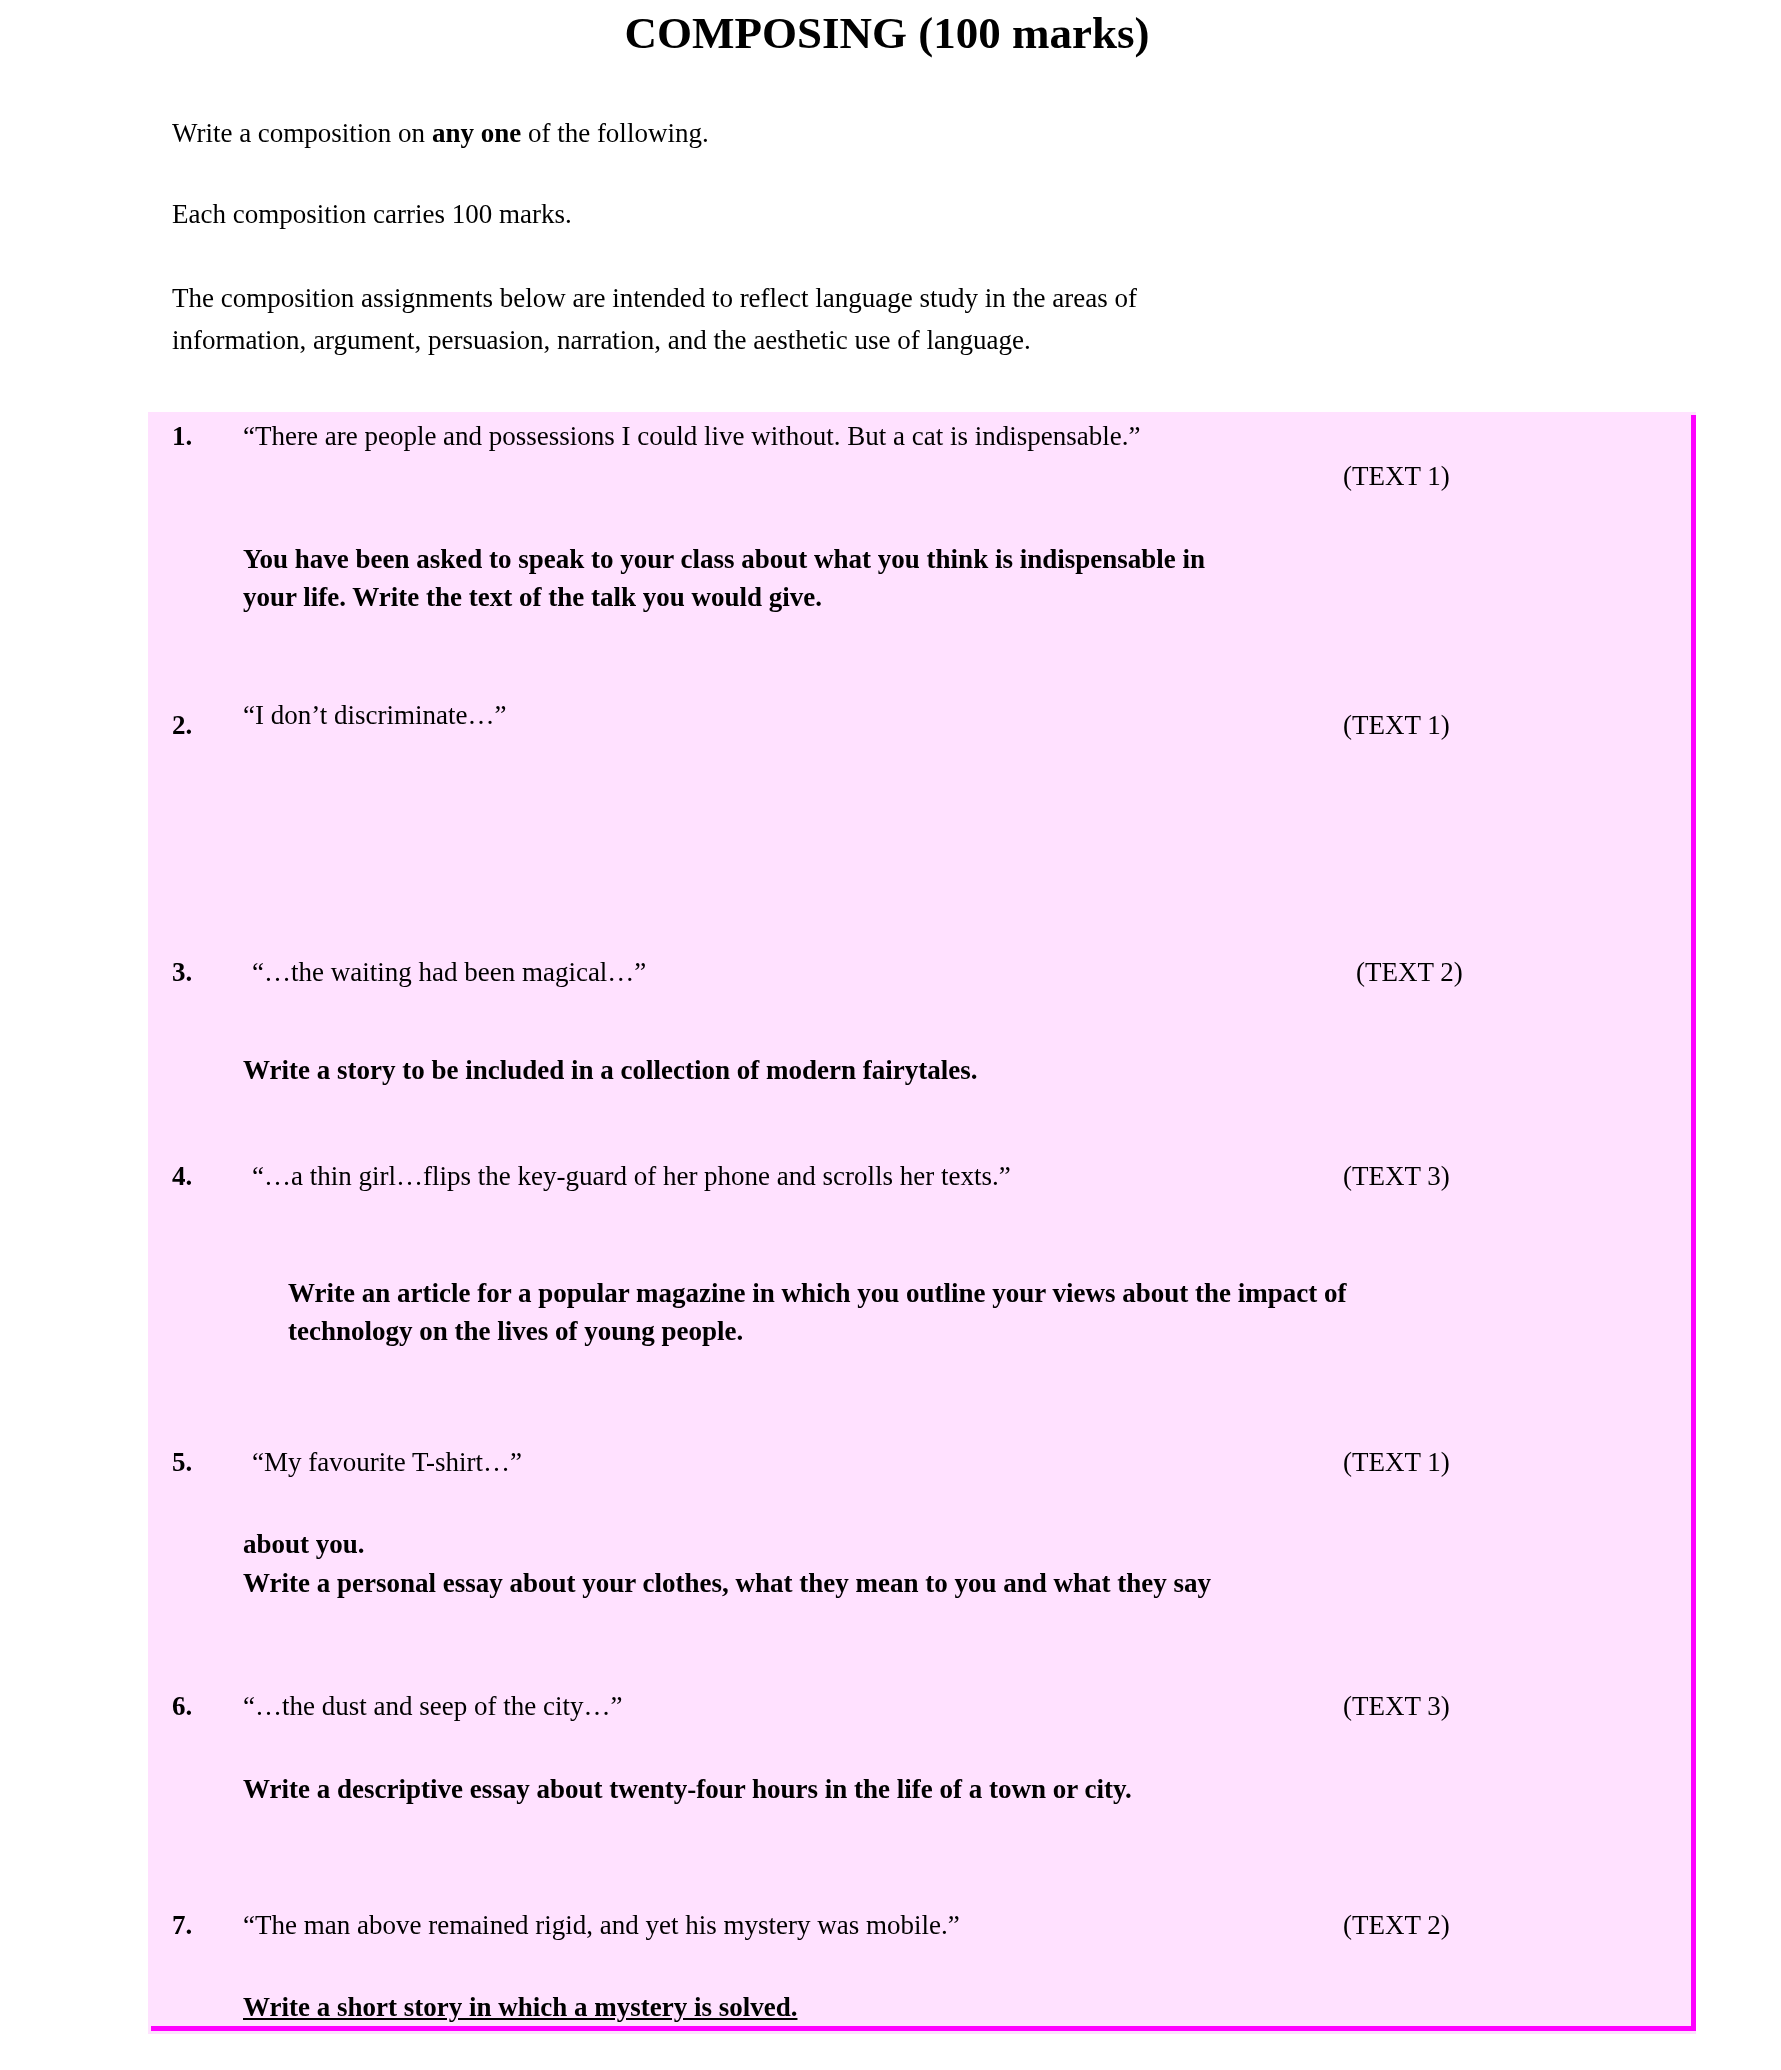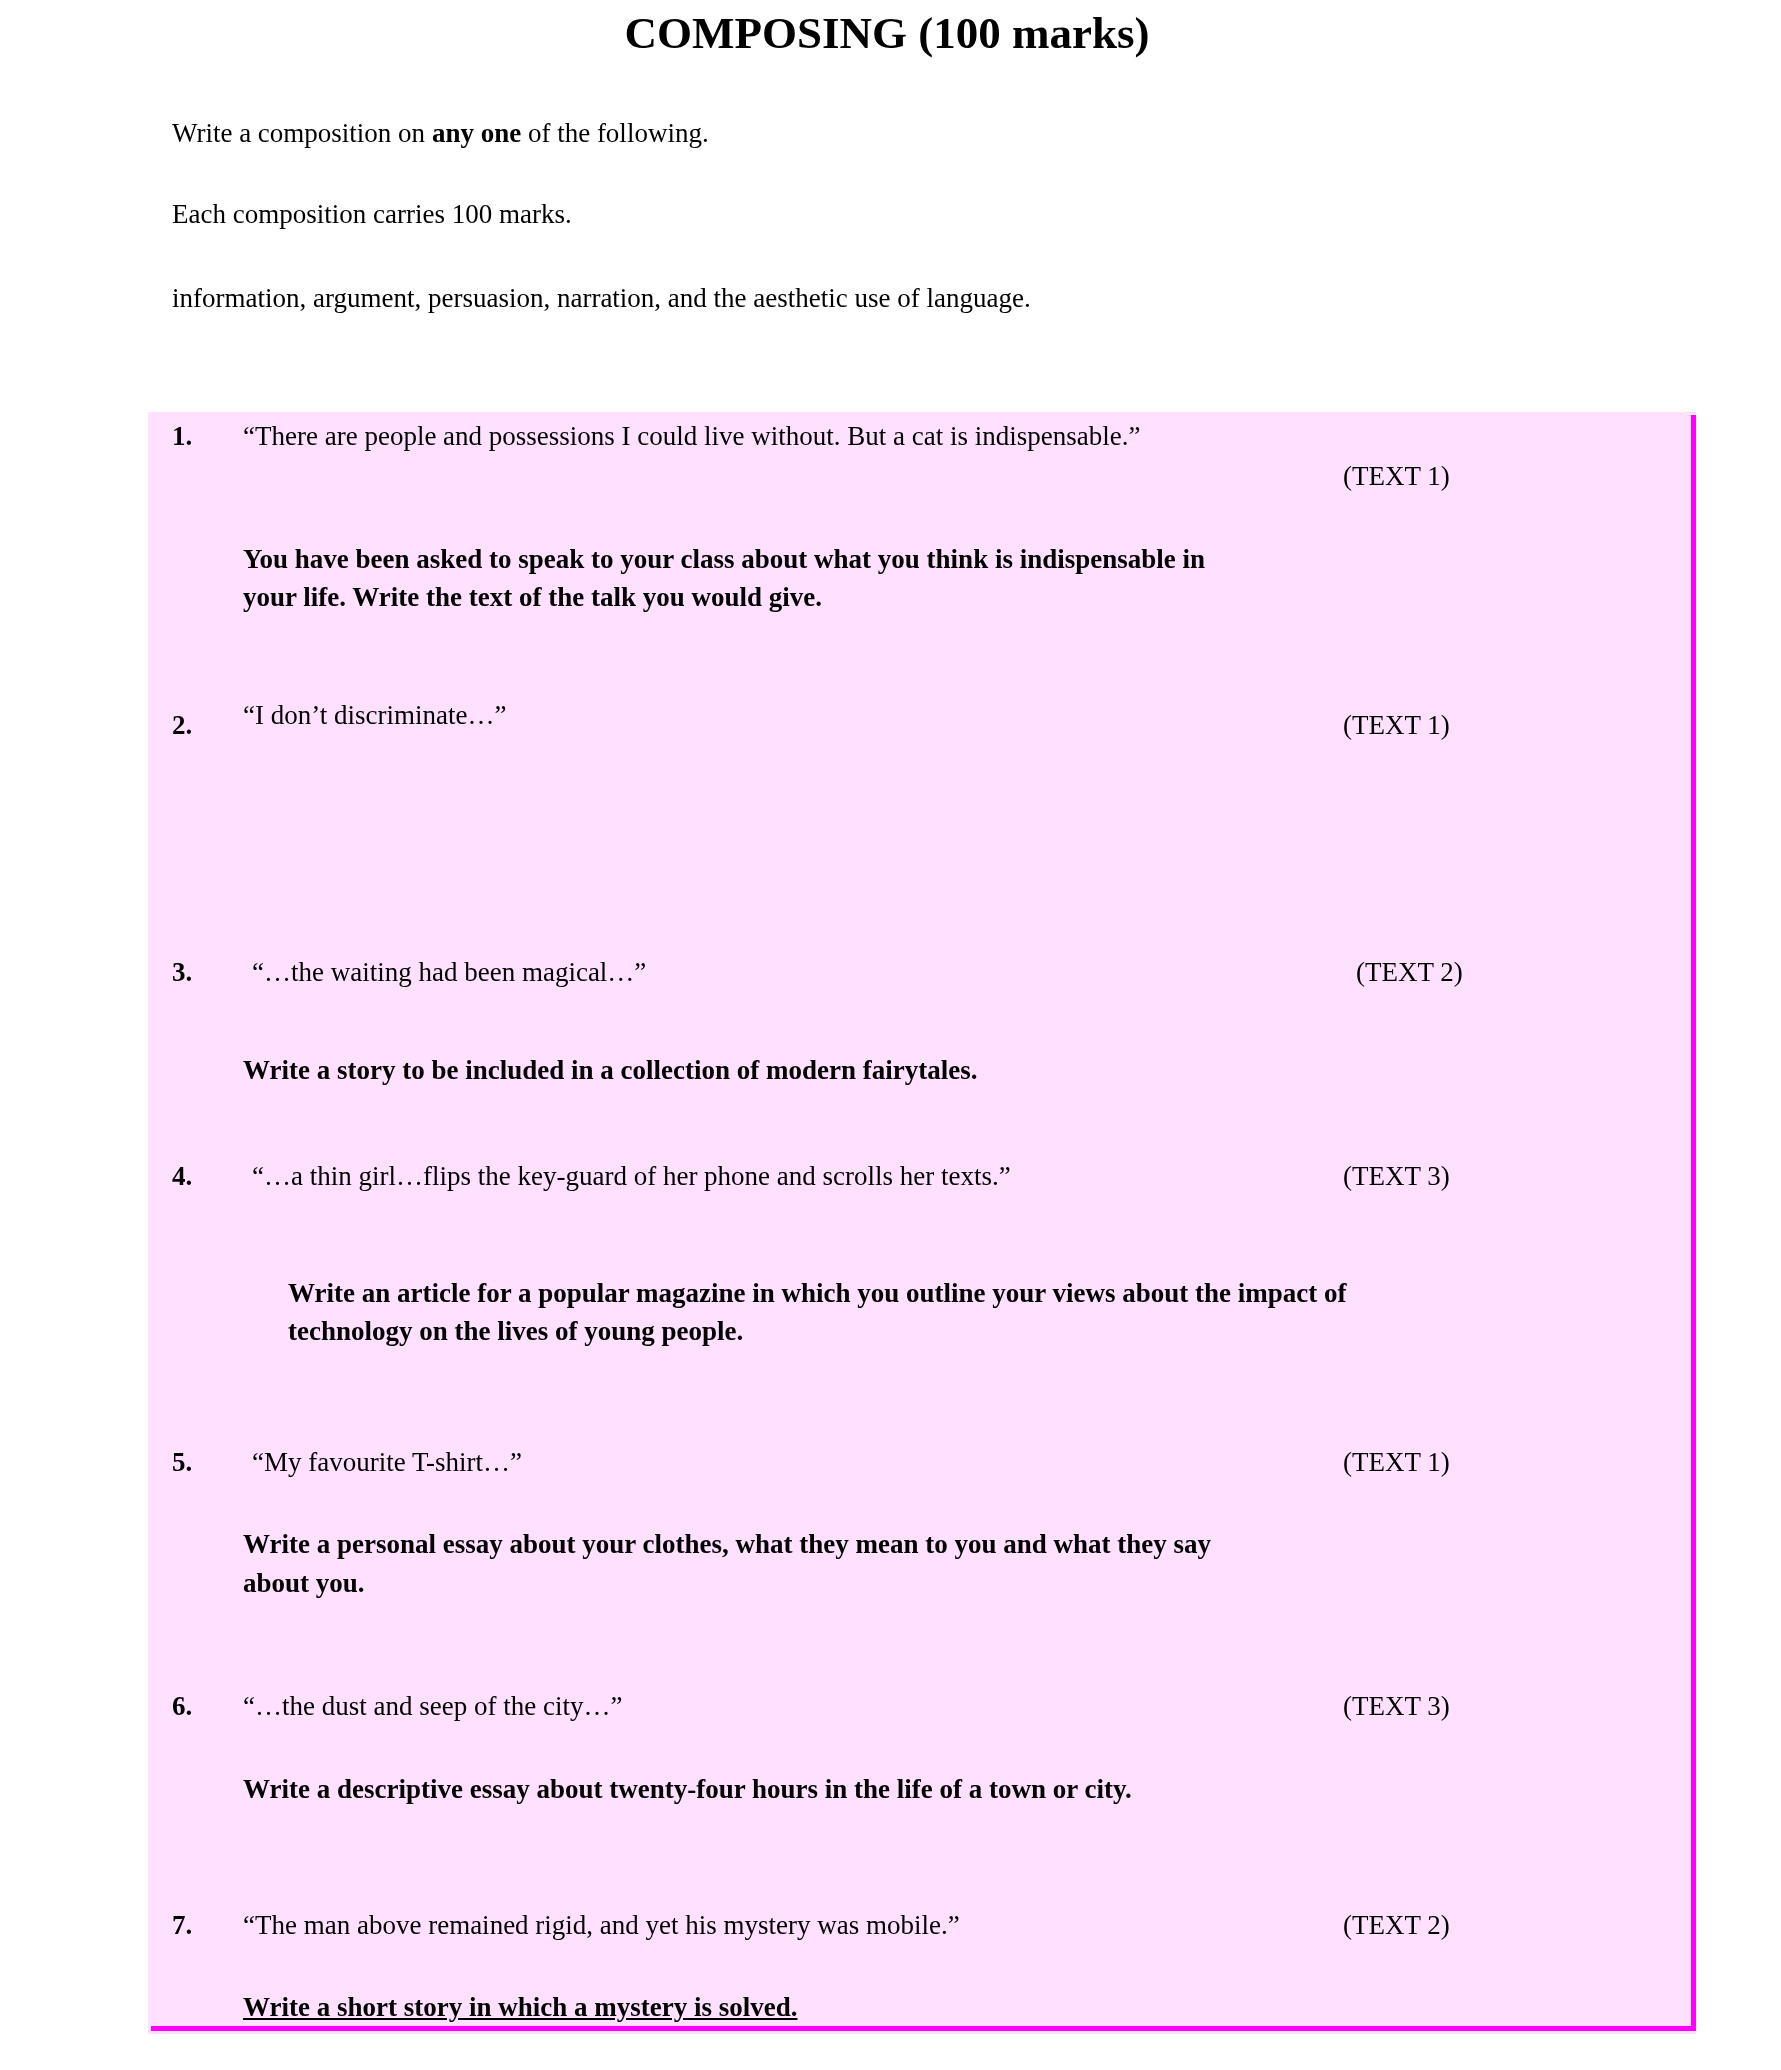--- a/index.html
+++ b/index.html
@@ -54,20 +54,21 @@
 </head>
 <body>
 
 <div class="abs title">COMPOSING (100 marks)</div>
 
 <div class="abs txt" style="left:172px; top:114px;">
   <span>Write a composition on </span><span class="bold">any one</span><span> of the following.</span>
 </div>
 <div class="abs txt" style="left:172px; top:195px;">Each composition carries 100 marks.</div>
 <div class="abs txt line-block" style="left:172px; top:277px; line-height:42px;">
+  <span>The composition assignments below are intended to reflect language study in the areas of</span>
   <span>information, argument, persuasion, narration, and the aesthetic use of language.</span>
 </div>
 
 <div class="pink-box"></div>
 <div class="border-right"></div>
 <div class="border-bottom"></div>
 
 <div>
   <div class="abs txt num" style="top:417px;">1.</div>
   <div class="abs txt quote" style="top:417px;">“There are people and possessions I could live without.  But a cat is indispensable.”</div>
@@ -103,22 +104,22 @@
     <span>Write an article for a popular magazine in which you outline your views about the impact of</span>
     <span>technology on the lives of young people.</span>
   </div>
 </div>
 
 <div>
   <div class="abs txt num" style="top:1443px;">5.</div>
   <div class="abs txt quote indent" style="top:1443px;">“My favourite T-shirt…”</div>
   <div class="abs txt src" style="top:1443px;">(TEXT 1)</div>
   <div class="abs txt instr line-block" style="top:1525px; line-height:39px;">
+    <span>about you.</span>
     <span>Write a personal essay about your clothes, what they mean to you and what they say</span>
-    <span>about you.</span>
   </div>
 </div>
 
 <div>
   <div class="abs txt num" style="top:1687px;">6.</div>
   <div class="abs txt quote" style="top:1687px;">“…the dust and seep of the city…”</div>
   <div class="abs txt src" style="top:1687px;">(TEXT 3)</div>
   <div class="abs txt instr line-block" style="top:1770px;">
     <span>Write a descriptive essay about twenty-four hours in the life of a town or city.</span>
   </div>

